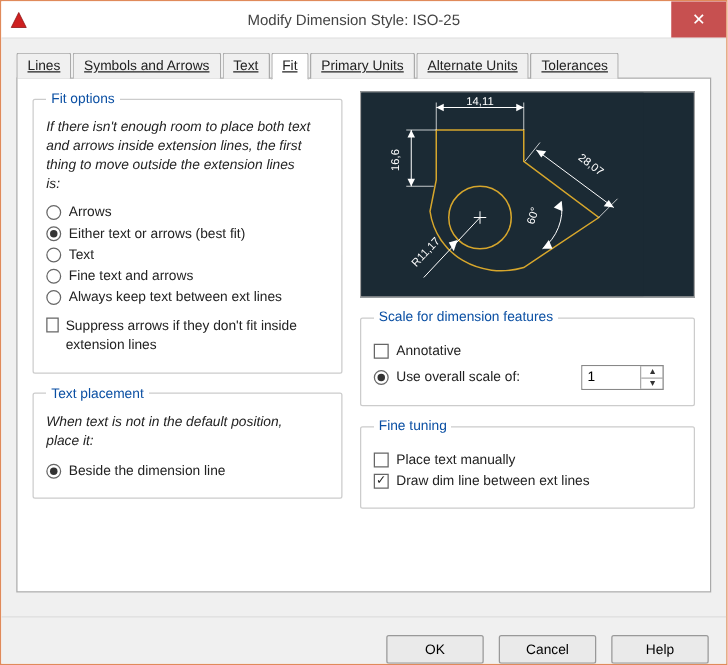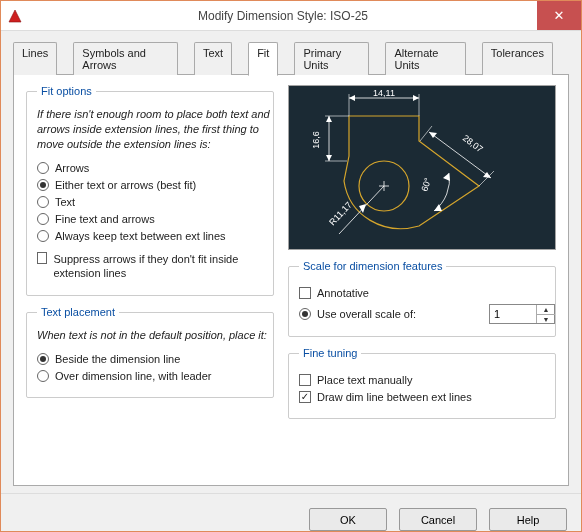--- a/index.html
+++ b/index.html
@@ -53,24 +53,25 @@
     display: flex;
     position: relative;
     top: 1px;
     z-index: 2;
   }
   .tab {
     padding: 4px 8px;
     border: 1px solid #aaa;
     border-bottom: none;
     background: #f0f0f0;
-    margin-right: 16px;
+    margin-right: 1px;
     font-size: 11px;
     border-radius: 2px 2px 0 0;
     color: #222;
+    text-decoration: underline;
   }
   .tab.active {
     background: #fff;
     position: relative;
     z-index: 3;
     border-bottom: 1px solid #fff;
     margin-bottom: -1px;
   }
   .tabpanel {
     background: #fff;
@@ -80,21 +81,21 @@
     position: relative;
   }
   .cols { display: flex; gap: 14px; height: 100%; }
   .col-left { width: 280px; }
   .col-right { flex: 1; }
 
   fieldset {
     border: 1px solid #ccc;
     border-radius: 2px;
     margin: 0 0 10px 0;
-    padding: 10px 0 10px 10px;
+    padding: 10px 24px 10px 10px;
   }
   legend {
     padding: 0 4px;
     color: #0a4fa3;
     font-size: 11px;
   }
   .desc {
     margin-bottom: 10px;
     line-height: 1.35;
     color: #222;
@@ -231,24 +232,20 @@
           </div>
         </fieldset>
 
         <fieldset>
           <legend>Text placement</legend>
           <div class="desc">When text is not in the default position, place it:</div>
 
           <div class="radio-row">
             <span class="radio checked"></span>
             <span>Beside the dimension line</span>
-          </div>
-          <div class="radio-row">
-            <span class="radio"></span>
-            <span>Over dimension line, with leader</span>
           </div>
         </fieldset>
       </div>
 
       <div class="col-right">
         <div class="preview">
           <svg width="226" height="163" viewBox="0 0 226 163">
             <rect x="0" y="0" width="226" height="163" fill="#1b2a34"></rect>
 
             <path d="M60 30 L130 30 L130 55 L190 100 L130 140 C95 150 60 130 55 95 L60 70 Z" fill="none" stroke="#d6a62c" stroke-width="1.2"></path>

